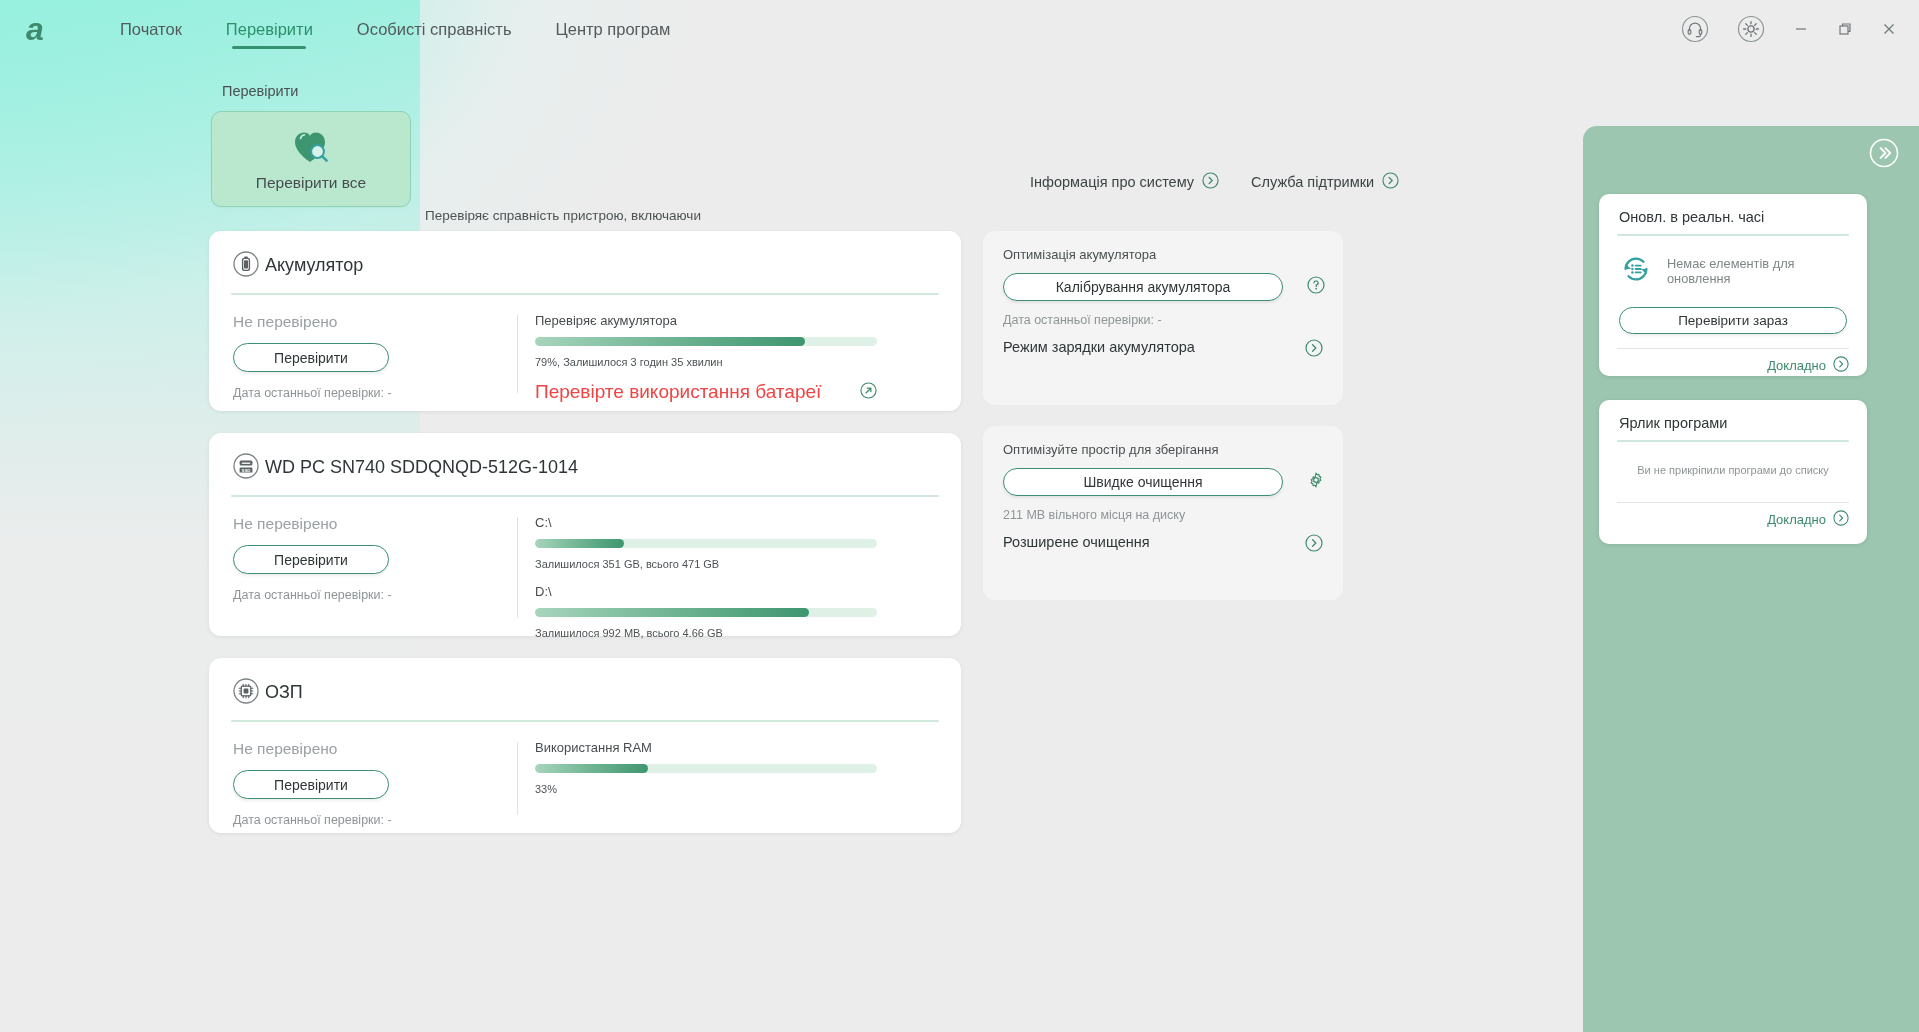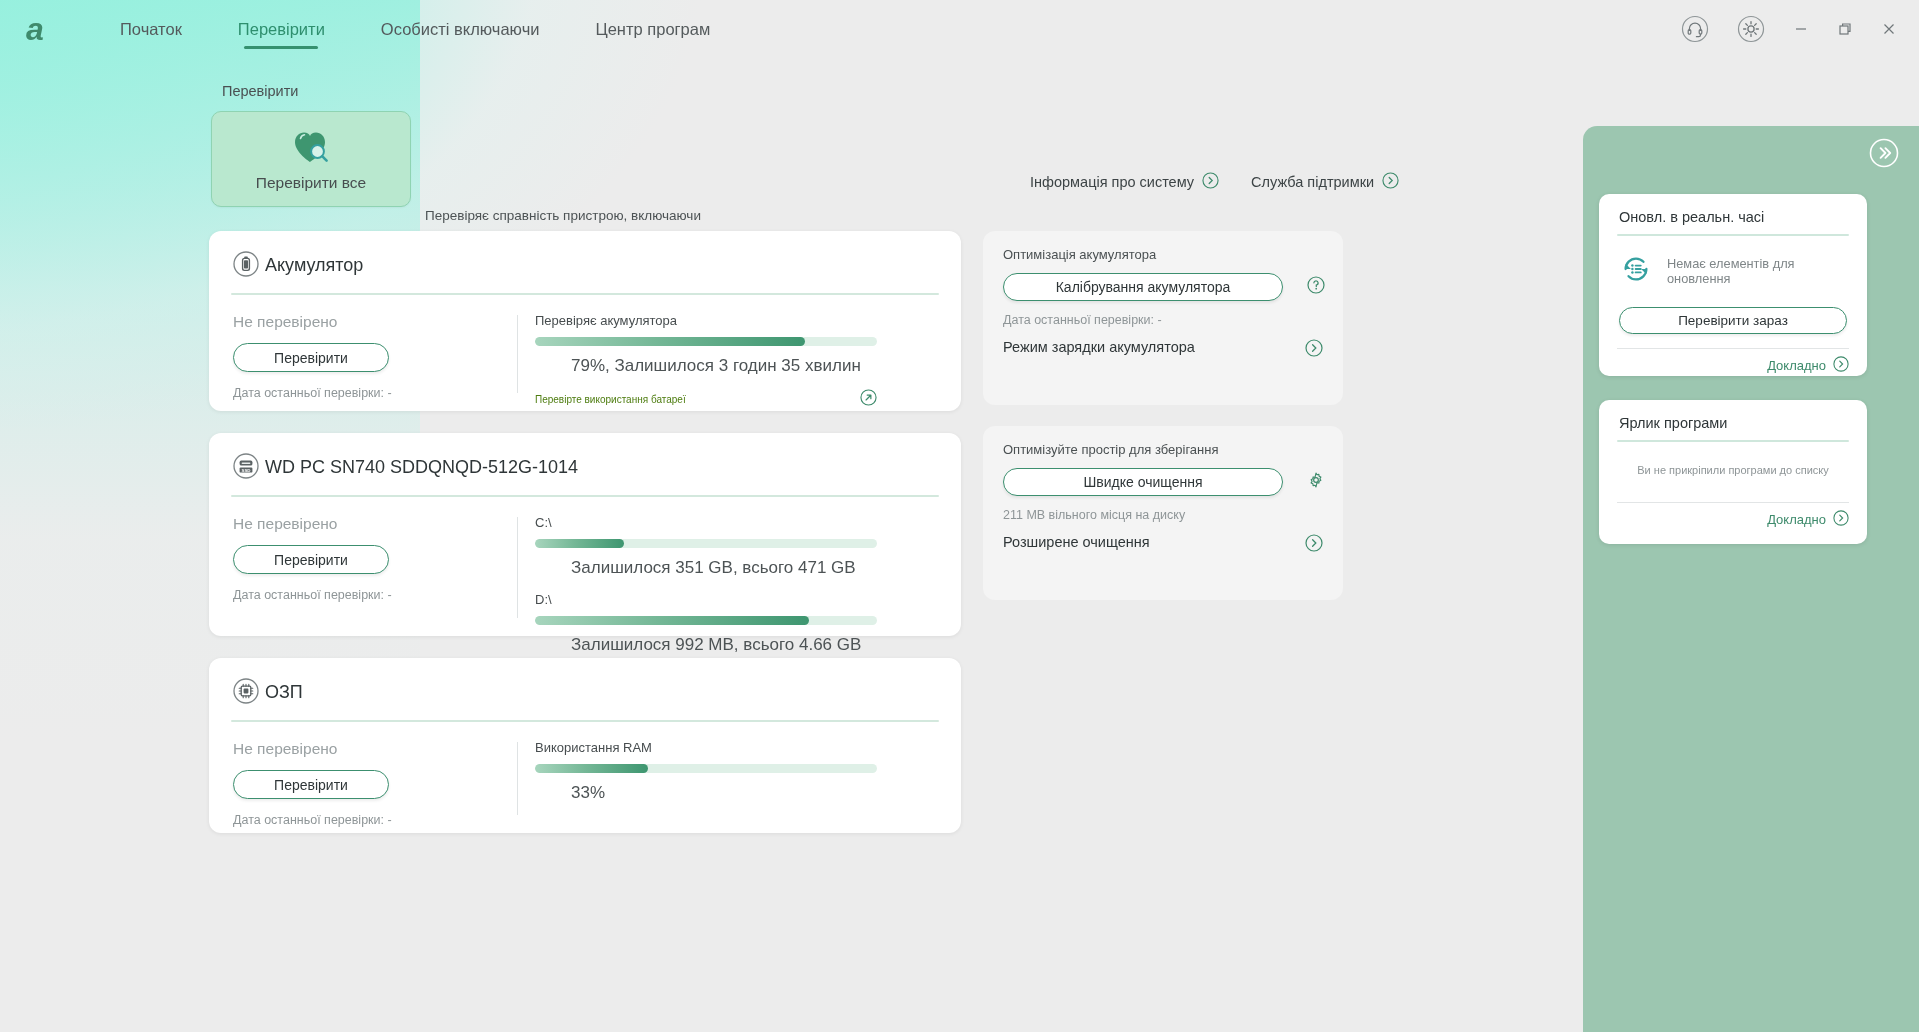--- a/index.html
+++ b/index.html
@@ -32,21 +32,21 @@
   
   .titlebar {
     position: absolute; left: 0; top: 0; width: 1919px; height: 58px;
     display: flex; align-items: center;
   }
   .logo {
     width: 62px; margin-left: 26px;
     font-size: 32px; font-weight: 700; color: #3f8a6c;
     font-style: italic; line-height: 1; letter-spacing: -1px;
   }
-  .nav { display: flex; align-items: center; gap: 12px; margin-left: 10px; }
+  .nav { display: flex; align-items: center; gap: 0; margin-left: 10px; }
   .nav-item {
     position: relative; padding: 0 22px; height: 58px;
     display: flex; align-items: center; justify-content: center;
     font-size: 16.5px; color: #545a5c; cursor: pointer; white-space: nowrap;
   }
   .nav-item.active { color: #2e8f6e; font-weight: 400; }
   .nav-item.active::after {
     content: ""; position: absolute; left: 50%; transform: translateX(-50%);
     bottom: 9px; width: 74px; height: 3.5px; border-radius: 2px; background: #35916f;
   }
@@ -120,26 +120,26 @@
   .card-right { flex: 1; padding-left: 17px; padding-right: 24px; }
   .metric-label { font-size: 13px; color: #474d4f; margin-bottom: 9px; }
   .bar {
     height: 9px; border-radius: 5px; background: #dff0e7; overflow: hidden;
     width: 342px;
   }
   .bar > i {
     display: block; height: 100%; border-radius: 5px;
     background: linear-gradient(to right, #a7d5bd 0%, #74b796 45%, #3e9670 100%);
   }
-  .metric-sub { font-size: 17px; color: #4d5355; margin-top: 10px; margin-left: 36px; }
+  .metric-sub { font-size: 11px; color: #4d5355; margin-top: 10px; }
   .row-link {
     display: flex; align-items: center; justify-content: space-between;
     width: 342px; margin-top: 13px; cursor: pointer;
   }
-  .row-link span.t { font-size: 10px; color: #4d7c0f; }
+  .row-link span.t { font-size: 19px; color: #ef4444; }
 
   
   .panel {
     position: absolute; background: #f4f4f4; border-radius: 12px;
   }
   .panel-title { font-size: 13px; color: #4a5052; padding: 16px 20px 0 20px; }
   .panel-btnrow { display: flex; align-items: center; gap: 24px; padding: 11px 18px 0 20px; }
   .btn-wide {
     flex: 1; height: 28px; border: 1px solid #3c8f6f; border-radius: 15px;
     background: #fff; color: #2f3638; font-size: 14px;
@@ -196,21 +196,21 @@
 
 <div class="app">
   <div class="bg-wash"></div>
   <div class="bg-wash2"></div>
 
   <div class="titlebar">
     <div class="logo">a</div>
     <div class="nav">
       <div class="nav-item">Початок</div>
       <div class="nav-item active">Перевірити</div>
-      <div class="nav-item">Особисті включаючи</div>
+      <div class="nav-item">Особисті справність</div>
       <div class="nav-item">Центр програм</div>
     </div>
     <div class="win-ctrls">
       <div class="circ-btn">
         <svg width="28" height="28" viewBox="0 0 28 28">
           <circle cx="14" cy="14" r="12.5" fill="none" stroke="#8e9597" stroke-width="1.2"></circle>
           <path d="M8.4 15.5v-1.8a5.6 5.6 0 0 1 11.2 0v1.8" fill="none" stroke="#70777a" stroke-width="1.2" stroke-linecap="round"></path>
           <rect x="7.2" y="14.6" width="2.6" height="4.6" rx="1.2" fill="none" stroke="#70777a" stroke-width="1.2"></rect>
           <rect x="18.2" y="14.6" width="2.6" height="4.6" rx="1.2" fill="none" stroke="#70777a" stroke-width="1.2"></rect>
           <path d="M19.5 19.2v.8a1.7 1.7 0 0 1-1.7 1.7h-2.4" fill="none" stroke="#70777a" stroke-width="1.2" stroke-linecap="round"></path>

